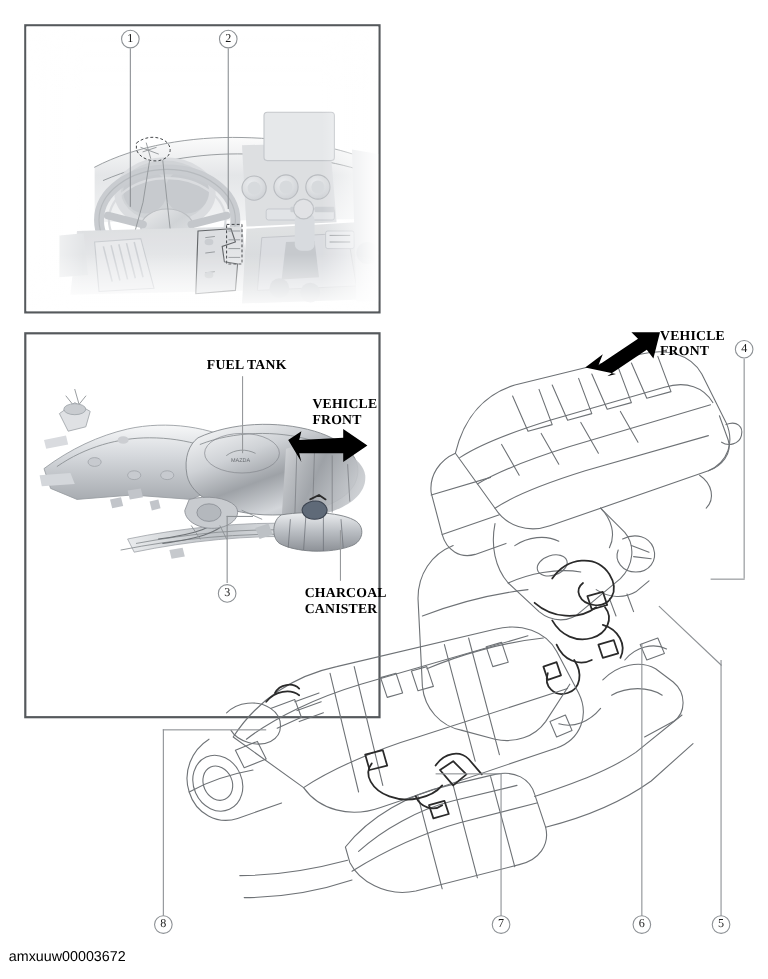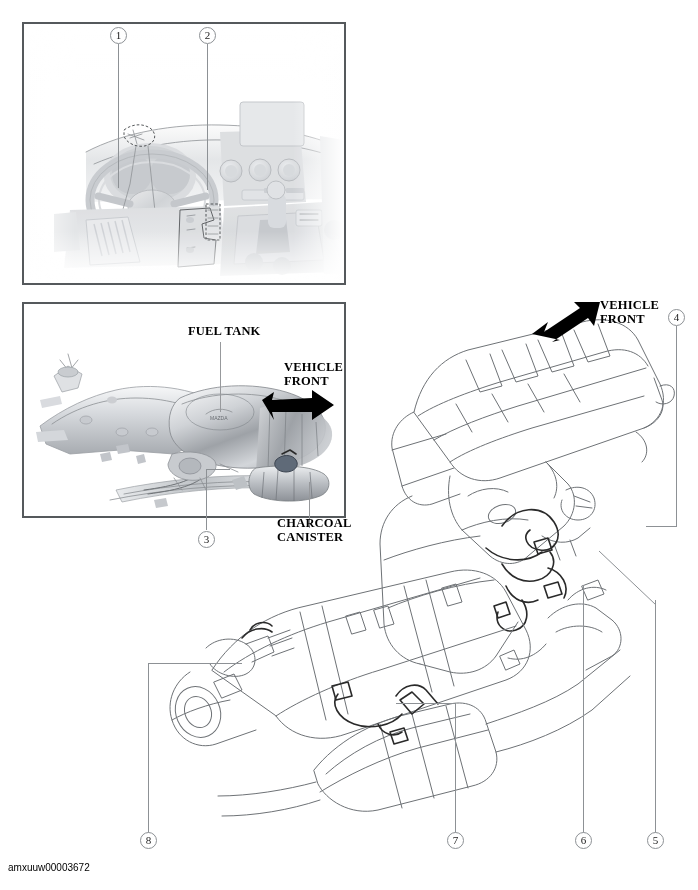--- a/index.html
+++ b/index.html
@@ -6,21 +6,21 @@
   body{
     width:698px;height:890px;position:relative;overflow:hidden;
     font-family:"Liberation Sans", sans-serif;
     -webkit-font-smoothing:antialiased;
   }
   .stage{position:absolute;left:0;top:0;width:698px;height:890px;}
 
   
   .panel{position:absolute;border:2px solid #55595c;background:#fff;box-sizing:border-box;}
   #panel-dash{left:22px;top:22px;width:324px;height:263px;}
-  #panel-tank{left:22px;top:302px;width:324px;height:216px;}
+  #panel-tank{left:22px;top:302px;width:324px;height:351px;}
 
   
   .callout{position:absolute;width:17px;height:17px;border-radius:50%;
     border:1px solid #8d9195;background:#fff;box-sizing:border-box;
     font-family:"Liberation Serif", serif;font-size:11px;line-height:15px;
     text-align:center;color:#1a1a1a;z-index:40;}
   .lead{position:absolute;background:#8d9195;z-index:30;}
   .lead.v{width:1px;}
   .lead.h{height:1px;}
   .lead-diag{position:absolute;z-index:30;overflow:visible;}
@@ -28,21 +28,21 @@
   
   .lbl{position:absolute;color:#000;font-size:12.5px;letter-spacing:.2px;
     line-height:14px;white-space:pre;z-index:35;font-weight:400;font-family:Liberation Serif, serif;}
   .lbl.bold{font-weight:700;}
 
   
   .vf-arrow{position:absolute;z-index:35;}
 
   
   .art{position:absolute;left:0;top:0;}
-  .cap{position:absolute;left:8px;top:862px;font-size:10px;color:#000;}
+  .cap{position:absolute;left:8px;top:862px;font-size:13px;color:#000;}
 
   svg{display:block;}
   .ln{fill:none;stroke:#6e7276;stroke-width:1;stroke-linecap:round;stroke-linejoin:round;}
   .ln-d{fill:none;stroke:#2a2a2a;stroke-width:1.6;stroke-linecap:round;stroke-linejoin:round;}
   .ln-t{fill:none;stroke:#8b8f93;stroke-width:.8;stroke-linecap:round;}
 </style>
 </head>
 <body>
 
 <div class="stage">
@@ -259,21 +259,21 @@
         <path d="M196 160 L214 168" class="ln-t" stroke="#80848a"></path>
 
         <path d="M208 176 L220 172 L224 182 L212 186 Z" fill="#bdc1c5"></path>
         <path d="M130 196 L142 194 L144 202 L132 204 Z" fill="#c6c9cd"></path>
       </g>
     </svg>
 
     <div class="lbl bold" style="left:164px;top:20px;">FUEL TANK</div>
     <div class="lead v" style="left:196px;top:38px;height:70px;background:#97999c;"></div>
 
-    <div class="lbl bold" style="left:253px;top:212px;">CHARCOAL
+    <div class="lbl bold" style="left:253px;top:228px;">CHARCOAL
 CANISTER</div>
     <div class="lead v" style="left:285px;top:178px;height:46px;background:#97999c;"></div>
 
     <div class="lbl bold" style="left:260px;top:56px;">VEHICLE
 FRONT</div>
     <svg class="vf-arrow" style="left:236px;top:84px;" width="76" height="36" viewBox="0 0 76 36">
       <path d="M2 12 L14 4 L12 12 L52 10 L52 2 L74 17 L52 32 L52 24 L12 24 L14 32 Z" fill="#000"></path>
     </svg>
   </div>
 

